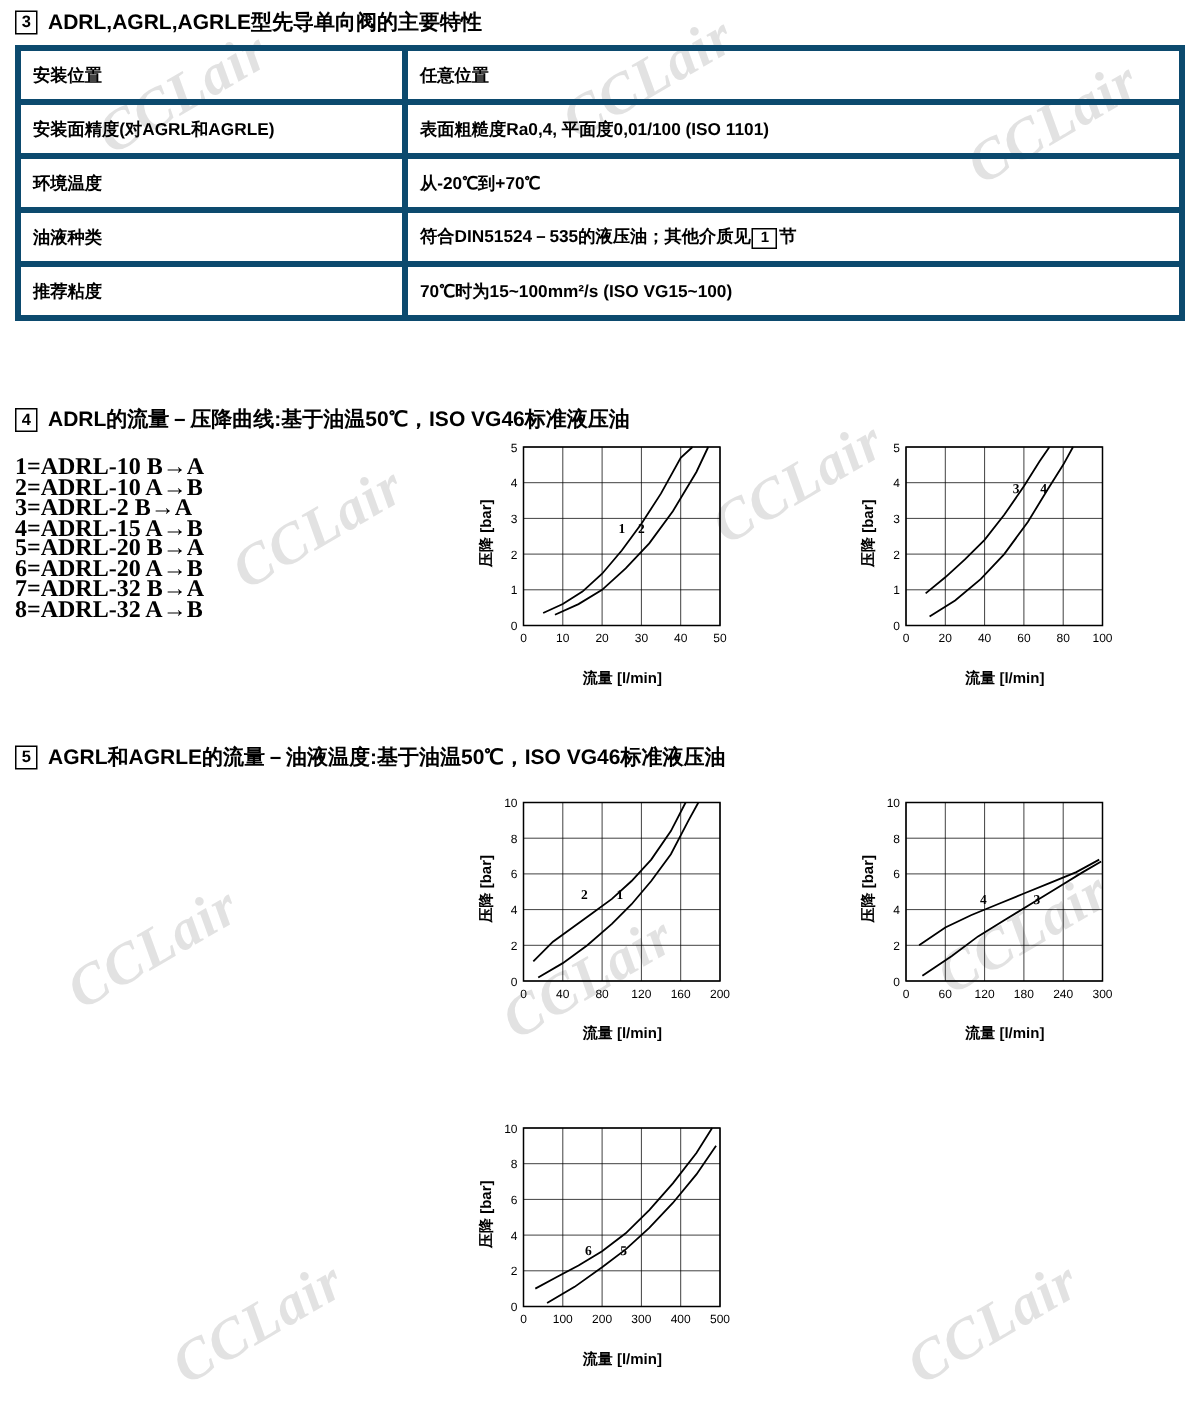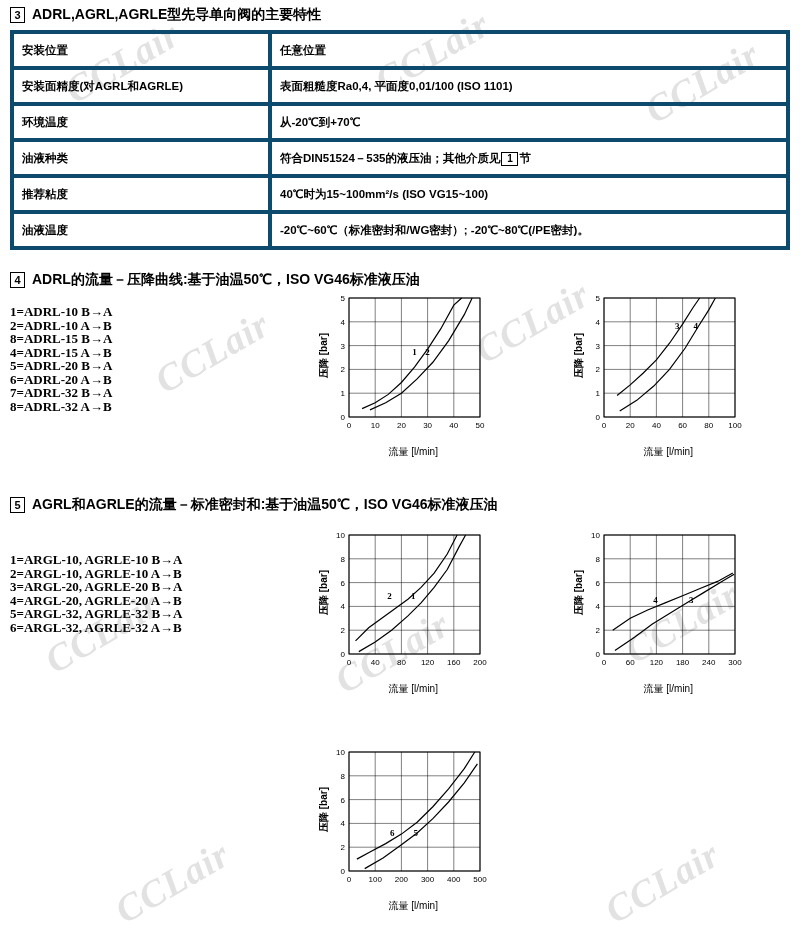--- a/index.html
+++ b/index.html
@@ -86,21 +86,21 @@
     padding: 0 2px;
     text-align: center;
     font-size: 10px;
     line-height: 12px;
     margin: 0 1px;
   }
   
   .legend {
     position: absolute;
     z-index: 2;
-    font-size: 13px;
+    font-size: 16px;
     font-family: "Liberation Serif", serif;
     font-weight: bold;
     line-height: 13.5px;
     white-space: nowrap;
   }
   
   .chart {
     position: absolute;
     z-index: 2;
   }
@@ -110,21 +110,21 @@
     font-size: 10px;
     font-weight: bold;
     font-family: "Liberation Sans", sans-serif;
     transform: rotate(-90deg);
     transform-origin: left top;
     white-space: nowrap;
   }
   .axis-label-x {
     position: absolute;
     font-size: 10px;
-    font-weight: normal;
+    font-weight: bold;
     font-family: "Liberation Sans", sans-serif;
     white-space: nowrap;
   }
 </style>
 </head>
 <body>
 
 <div class="page">
 
   <div class="wm" style="left:60px; top:40px;">CCLair</div>
@@ -158,58 +158,46 @@
         <td><span>从-20℃到+70℃</span></td>
       </tr>
       <tr>
         <td class="k">油液种类</td>
         <td>
           <span>符合DIN51524－535的液压油；其他介质见</span><span class="inline-box">1</span><span>节</span>
         </td>
       </tr>
       <tr>
         <td class="k">推荐粘度</td>
-        <td><span>40℃时为15~100mm²/s (ISO VG15~100)</span></td>
-      </tr>
-      <tr>
-        <td class="k">油液温度</td>
-        <td><span>-20℃~60℃（标准密封和/WG密封）; -20℃~80℃(/PE密封)。</span></td>
+        <td><span>70℃时为15~100mm²/s (ISO VG15~100)</span></td>
       </tr>
     </tbody>
   </table>
 
   <div class="sec-head" style="left:10px; top:271px;">
     <span class="sec-num">4</span>
     <span class="sec-title">ADRL的流量－压降曲线:基于油温50℃，ISO VG46标准液压油</span>
   </div>
 
   <div class="legend" style="left:10px; top:305px;">
     <div>1=ADRL-10  B→A</div>
     <div>2=ADRL-10  A→B</div>
-    <div>8=ADRL-15  B→A</div>
+    <div>3=ADRL-2  B→A</div>
     <div>4=ADRL-15  A→B</div>
     <div>5=ADRL-20  B→A</div>
     <div>6=ADRL-20  A→B</div>
     <div>7=ADRL-32  B→A</div>
     <div>8=ADRL-32  A→B</div>
   </div>
 
   <div class="sec-head" style="left:10px; top:496px;">
     <span class="sec-num">5</span>
-    <span class="sec-title">AGRL和AGRLE的流量－标准密封和:基于油温50℃，ISO  VG46标准液压油</span>
+    <span class="sec-title">AGRL和AGRLE的流量－油液温度:基于油温50℃，ISO  VG46标准液压油</span>
   </div>
 
-  <div class="legend" style="left:10px; top:553px;">
-    <div>1=ARGL-10, AGRLE-10  B→A</div>
-    <div>2=ARGL-10, AGRLE-10  A→B</div>
-    <div>3=ARGL-20, AGRLE-20  B→A</div>
-    <div>4=ARGL-20, AGRLE-20  A→B</div>
-    <div>5=ARGL-32, AGRLE-32  B→A</div>
-    <div>6=ARGL-32, AGRLE-32  A→B</div>
-  </div>
 
   <div class="chart" style="left:315px; top:288px;">
       <svg width="175" height="155">
         <line x1="34" x2="34" y1="10" y2="129" stroke="#000" stroke-width="0.5"></line>
         <line x1="60.2" x2="60.2" y1="10" y2="129" stroke="#000" stroke-width="0.5"></line>
         <line x1="86.4" x2="86.4" y1="10" y2="129" stroke="#000" stroke-width="0.5"></line>
         <line x1="112.6" x2="112.6" y1="10" y2="129" stroke="#000" stroke-width="0.5"></line>
         <line x1="138.8" x2="138.8" y1="10" y2="129" stroke="#000" stroke-width="0.5"></line>
         <line x1="165" x2="165" y1="10" y2="129" stroke="#000" stroke-width="0.5"></line>
         <line y1="129" y2="129" x1="34" x2="165" stroke="#000" stroke-width="0.5"></line>

